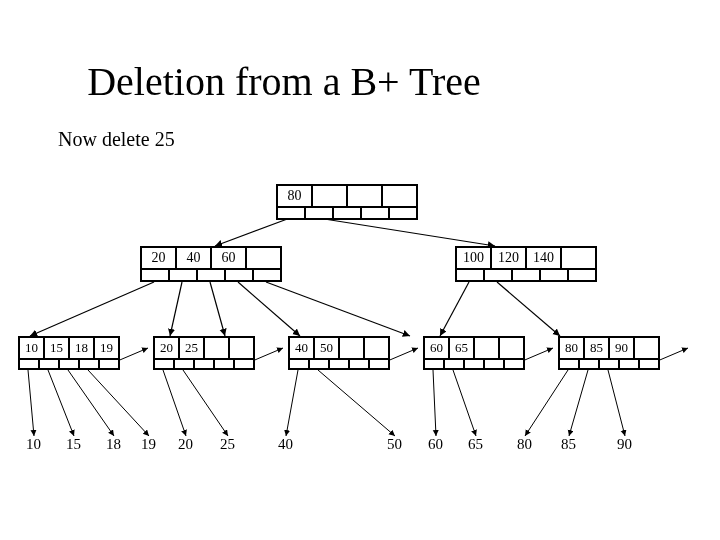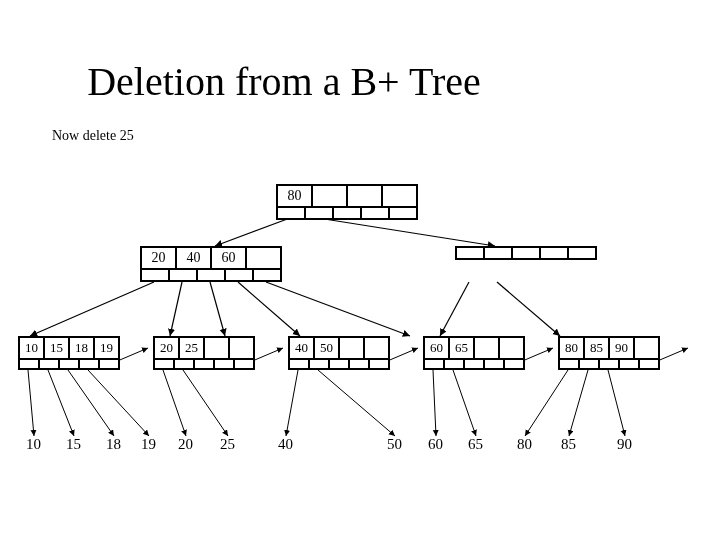--- a/index.html
+++ b/index.html
@@ -17,22 +17,22 @@
     top: 58px;
     left: 0;
     width: 568px;
     text-align: center;
     font-size: 40px;
     color: #000;
   }
   .subtitle {
     position: absolute;
     top: 128px;
-    left: 52px;
-    font-size: 14px;
+    left: 58px;
+    font-size: 20px;
     color: #000;
   }
   .node {
     position: absolute;
     display: flex;
     flex-direction: column;
     border: 1px solid #000;
     background: #fff;
     box-sizing: border-box;
   }
@@ -142,20 +142,26 @@
   <div class="row ptrrow">
     <div class="cell"></div>
     <div class="cell"></div>
     <div class="cell"></div>
     <div class="cell"></div>
     <div class="cell"></div>
   </div>
 </div>
 
 <div class="node internal" style="left:455px; top:246px;">
+  <div class="row toprow">
+    <div class="cell">100</div>
+    <div class="cell">120</div>
+    <div class="cell">140</div>
+    <div class="cell"></div>
+  </div>
   <div class="row ptrrow">
     <div class="cell"></div>
     <div class="cell"></div>
     <div class="cell"></div>
     <div class="cell"></div>
     <div class="cell"></div>
   </div>
 </div>
 
 <div class="node leaf" style="left:18px; top:336px;">

